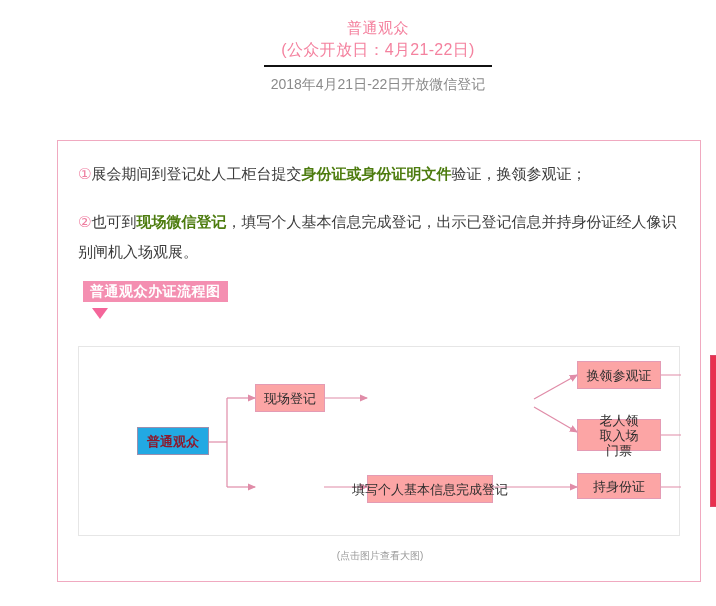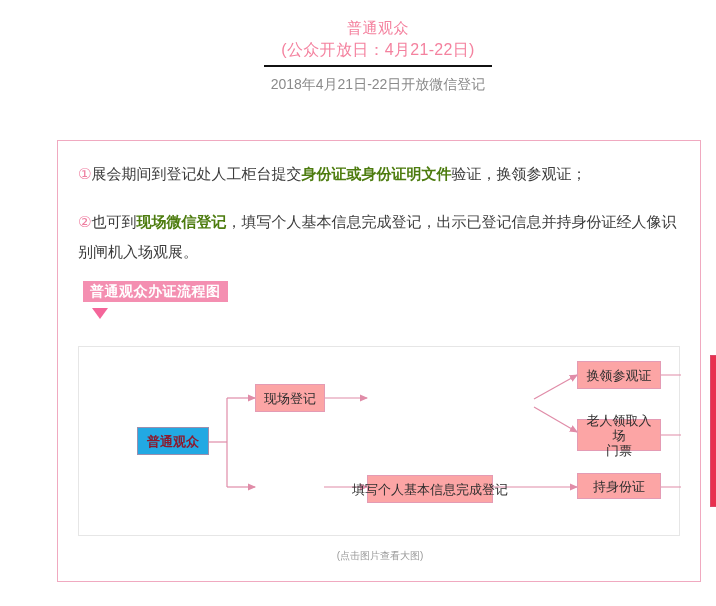--- a/index.html
+++ b/index.html
@@ -98,21 +98,21 @@
     background: #fca5a5;
     color: #2e2e2e;
     font-size: 13px;
     display: flex;
     align-items: center;
     justify-content: center;
     text-align: center;
     line-height: 15px;
     white-space: nowrap;
   }
-  .node.two-line { white-space: normal; line-height: 15px; padding: 0 4px; }
+  .node.two-line { white-space: normal; line-height: 15px; padding: 0 17px; }
 
   .node-start {
     border: 1px solid #9b8fae;
     background: #22a9e3;
     color: #8c1a2e;
     font-weight: bold;
     font-size: 13px;
   }
 
   .node-end {

